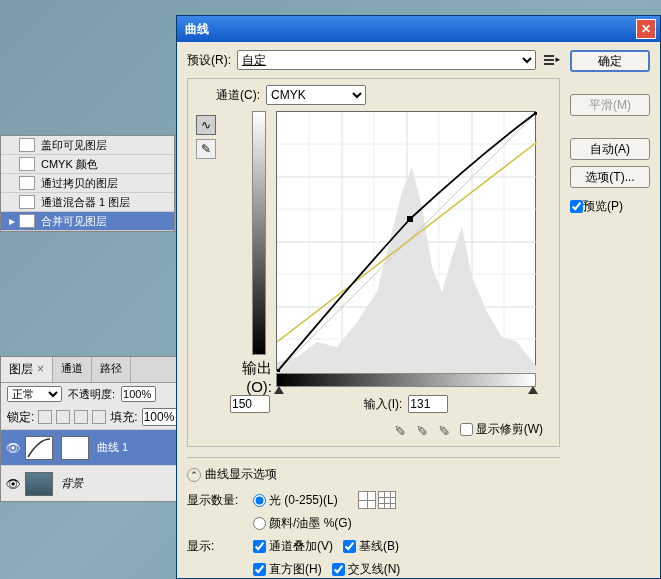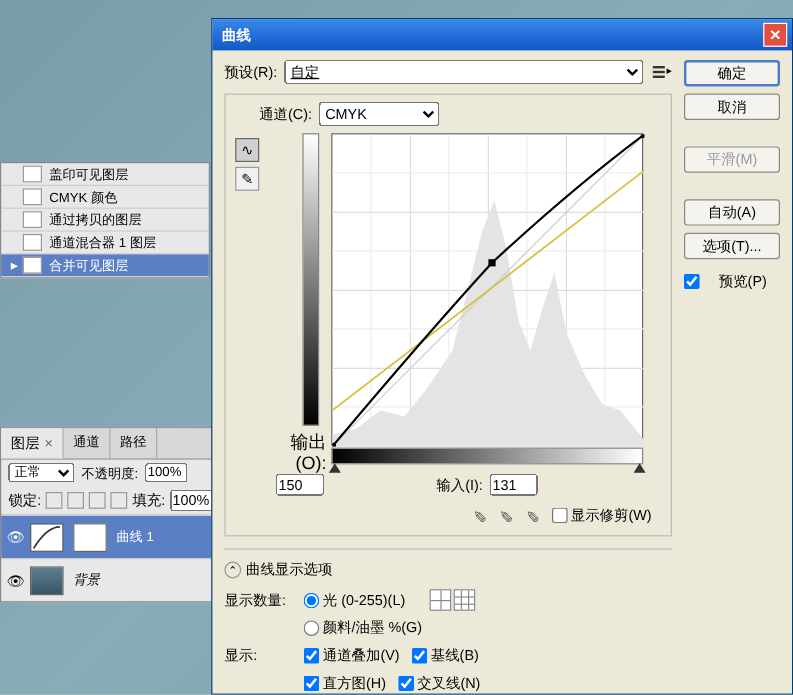--- a/index.html
+++ b/index.html
@@ -88,21 +88,21 @@
 .grid-icon { width: 18px; height: 18px; border: 1px solid #888; background: #fff; position: relative; cursor: pointer; }
 .grid-icon::before, .grid-icon::after { content: ""; position: absolute; background: #888; }
 .grid-icon.coarse::before { left: 50%; top: 0; bottom: 0; width: 1px; }
 .grid-icon.coarse::after { top: 50%; left: 0; right: 0; height: 1px; }
 .grid-icon.fine::before { left: 33%; top: 0; bottom: 0; width: 1px; box-shadow: 6px 0 0 #888; }
 .grid-icon.fine::after { top: 33%; left: 0; right: 0; height: 1px; box-shadow: 0 6px 0 #888; }
 
 .btn { height: 22px; border: 1px solid #888; background: #f4f3ee; border-radius: 3px; cursor: pointer; font-size: 12px; }
 .btn.default { border: 2px solid #4a7ac8; }
 .btn.disabled { color: #999; }
-.preview-chk { margin-top: 4px; display: flex; align-items: center; gap: 16px; font-size: 11px; }
+.preview-chk { margin-top: 4px; display: flex; align-items: center; gap: 0; font-size: 11px; }
 
 fieldset { border: 1px solid #bbb; padding: 6px 8px 8px 8px; }
 </style>
 </head>
 <body>
 
 <div class="history-panel">
   <div class="history-items">
     <div class="history-item">
         <span class="h-marker"></span>
@@ -300,21 +300,20 @@
           <label>
               <input type="checkbox" checked="" style="">
               <span>交叉线(N)</span>
             </label>
         </div>
       </div>
     </div>
 
     <div class="right-col">
       <button class="btn default">确定</button>
-      <button class="btn">取消</button>
       <div style="height:10px"></div>
       <button class="btn disabled">平滑(M)</button>
       <div style="height:10px"></div>
       <button class="btn">自动(A)</button>
       <button class="btn">选项(T)...</button>
       <label class="preview-chk">
           <input type="checkbox" checked="" style="">
           <span>预览(P)</span>
         </label>
     </div>

